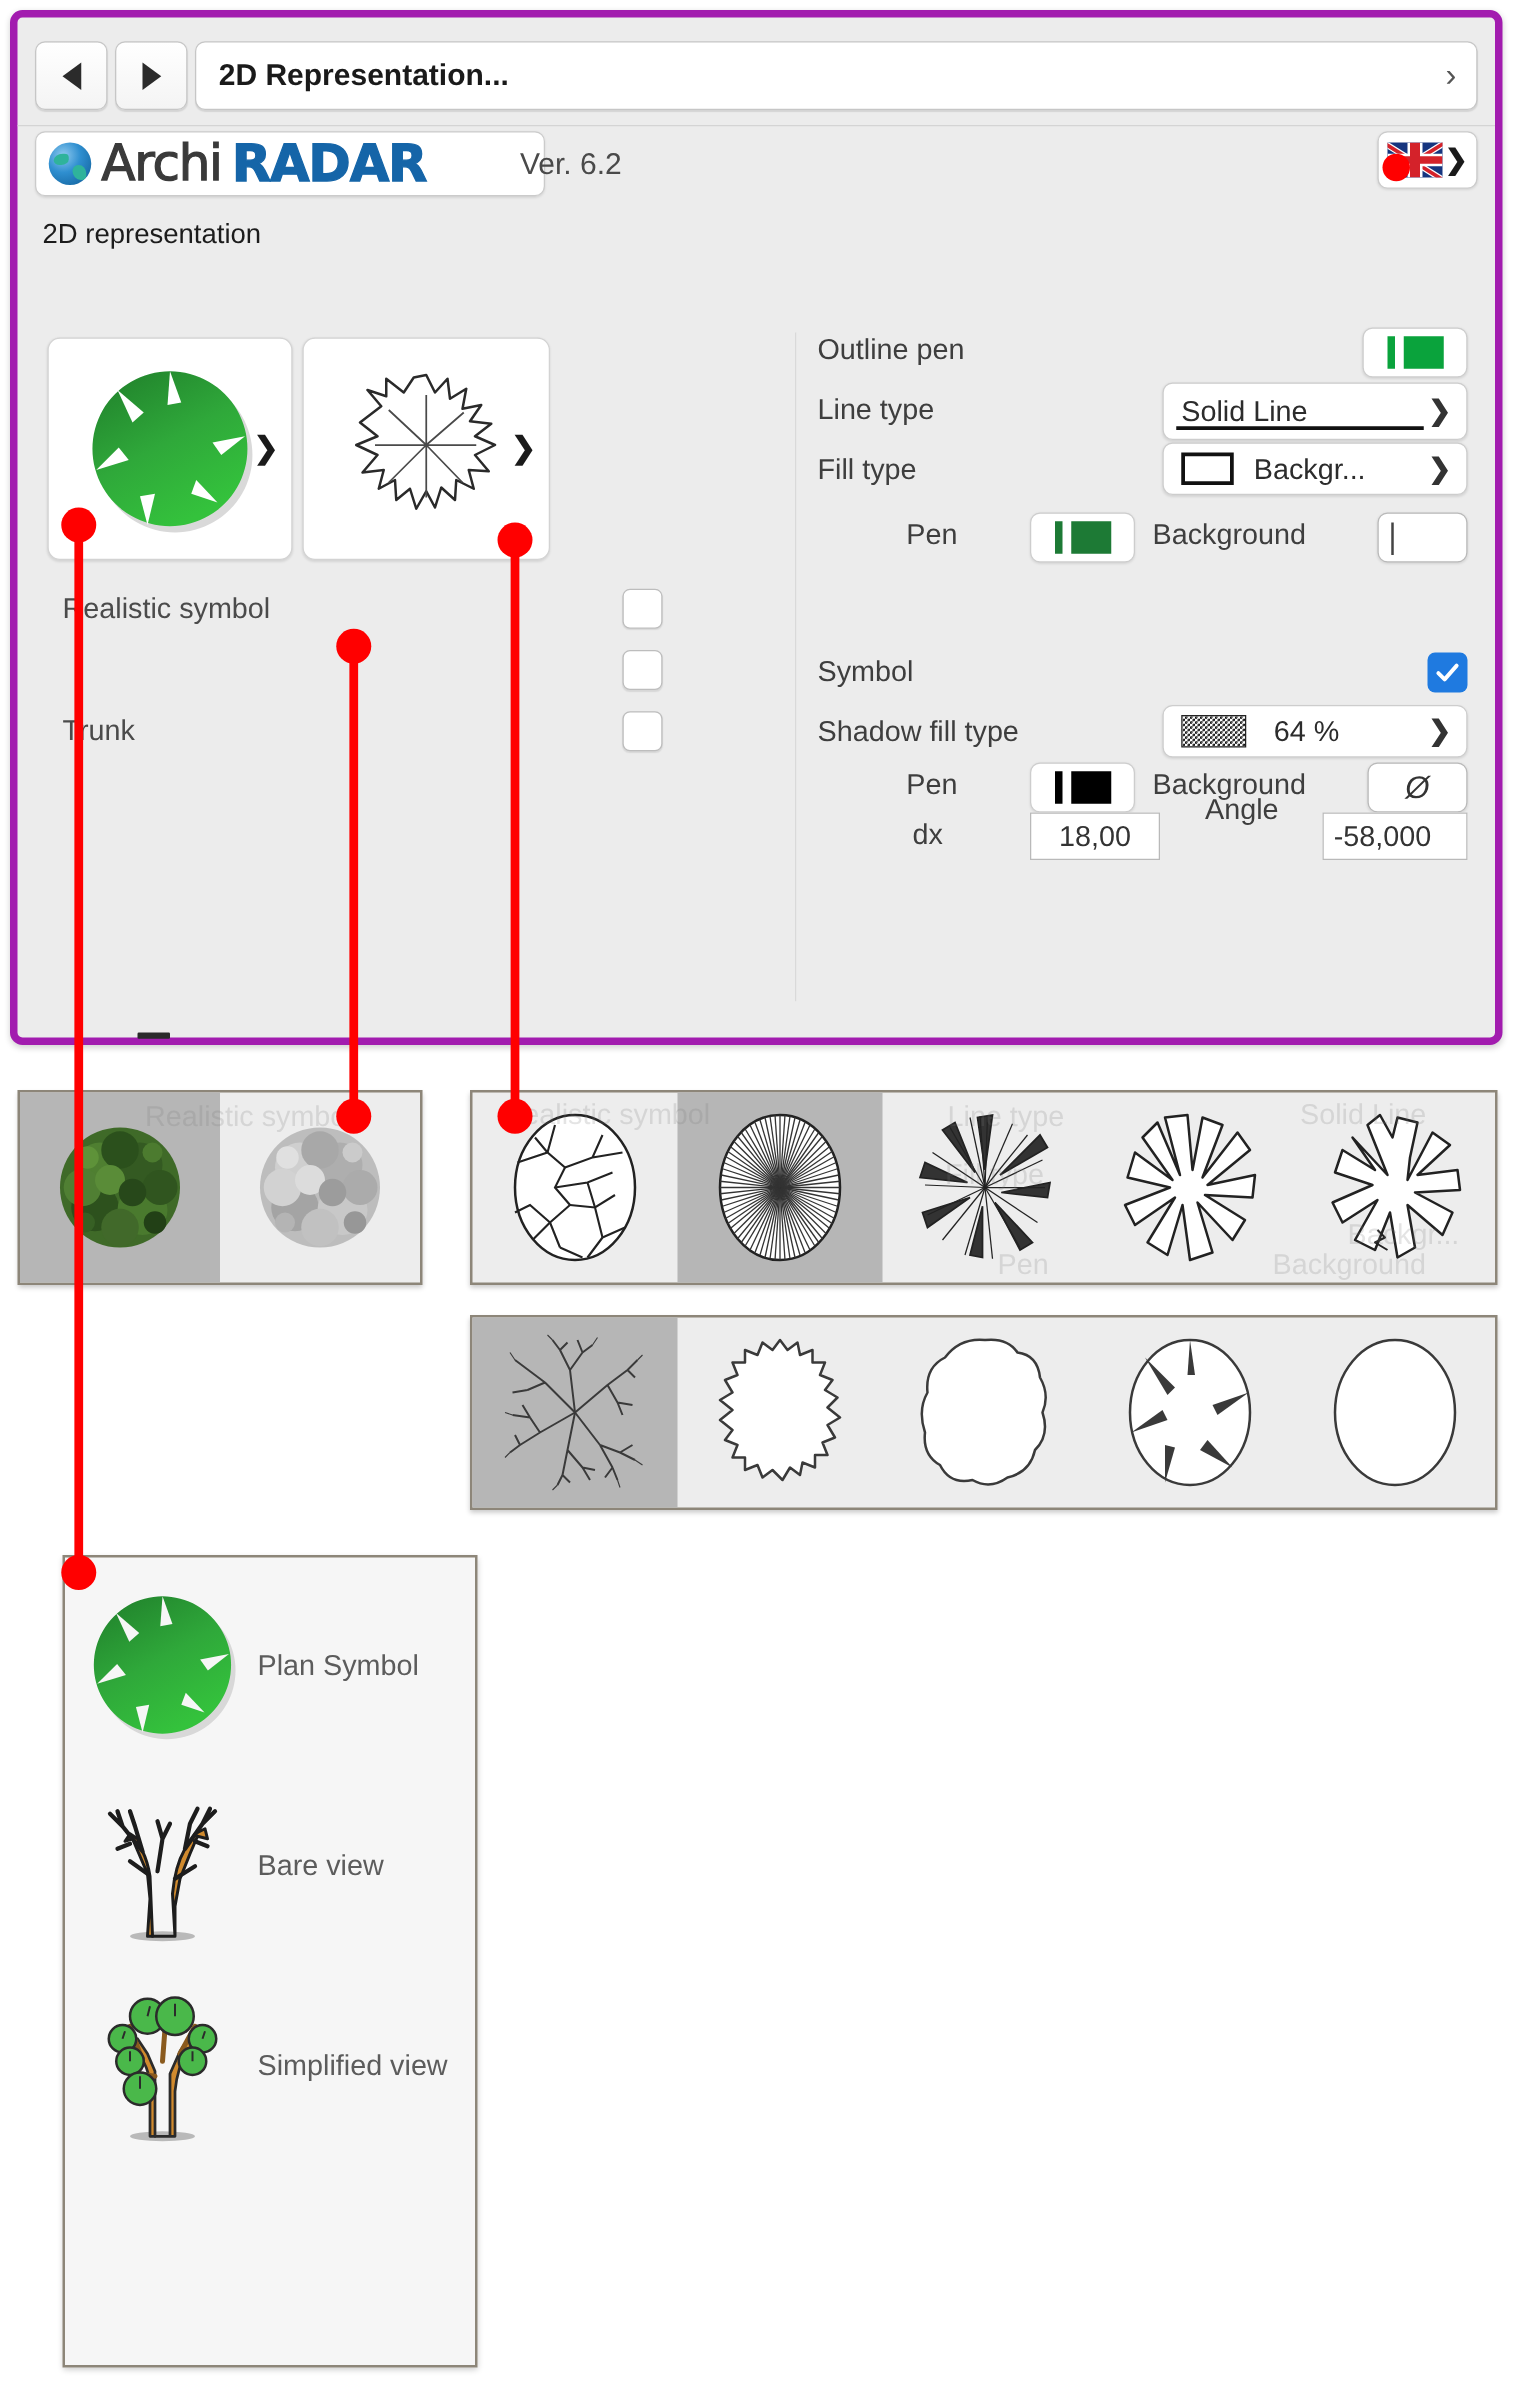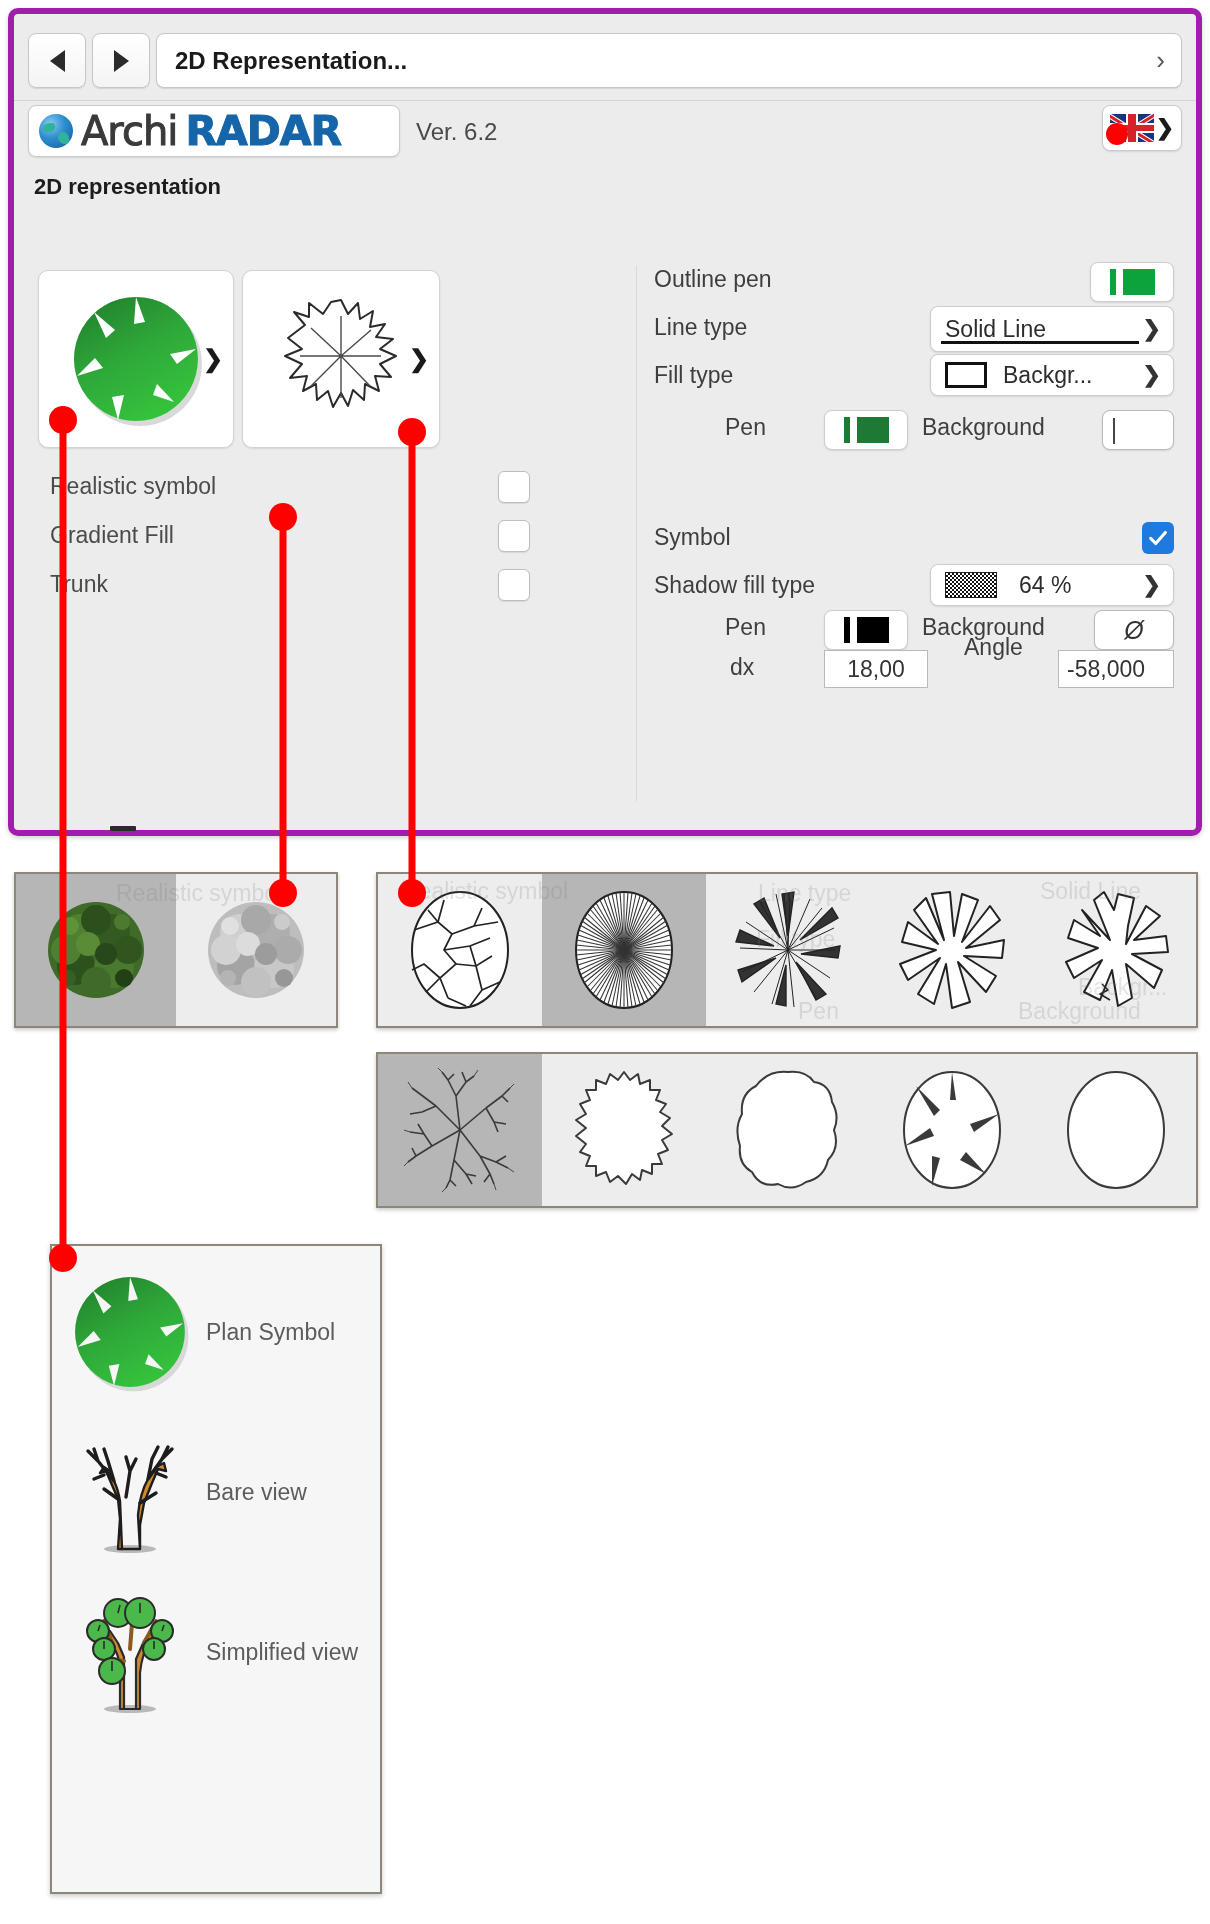--- a/index.html
+++ b/index.html
@@ -39,21 +39,21 @@
     box-shadow:0 1px 1px rgba(0,0,0,.10);
     position:relative;
   }
   .navfield .chev { position:absolute; right:16px; font-size:26px; color:#555; font-weight:normal; }
 
   .hairline { position:absolute; left:0; right:0; top:86px; height:1px; background:#d4d4d4; }
 
   
   .brandrow { position:absolute; left:14px; top:91px; right:14px; height:52px; }
   .brandbox {
-    position:absolute; left:0; top:0; width:372px; height:52px;
+    position:absolute; left:0; top:0; width:408px; height:52px;
     background:#ffffff; border:1px solid #cbcbcb; border-radius:8px;
     display:flex; align-items:center; padding-left:10px; gap:8px;
     box-shadow:0 1px 2px rgba(0,0,0,.10);
   }
   .globe { width:34px; height:34px; border-radius:50%;
     background:radial-gradient(circle at 34% 30%, #8ec9ee 0%, #2f8fd0 42%, #0d5a93 100%);
     position:relative; overflow:hidden; flex:none; }
   .globe::before { content:""; position:absolute; left:4px; top:9px; width:12px; height:9px;
     background:#2fb39b; border-radius:60% 30% 50% 40%; }
   .globe::after { content:""; position:absolute; left:19px; top:18px; width:11px; height:12px;
@@ -74,21 +74,21 @@
   .flag .d1 { transform:rotate(32deg); } .flag .d2 { transform:rotate(-32deg); }
   .flag .d3, .flag .d4 { position:absolute; left:-28%; top:49.5%; width:156%; height:3px;
     background:#d4222a; transform-origin:center; }
   .flag .d3 { transform:rotate(32deg); } .flag .d4 { transform:rotate(-32deg); }
   .flag .hb { position:absolute; left:0; right:0; top:9px; height:10px; background:#ffffff; }
   .flag .vb { position:absolute; top:0; bottom:0; left:16px; width:12px; background:#ffffff; }
   .flag .hr { position:absolute; left:0; right:0; top:11px; height:6px; background:#d4222a; }
   .flag .vr { position:absolute; top:0; bottom:0; left:18px; width:8px; background:#d4222a; }
   .flagchev { font-size:22px; color:#1a1a1a; font-weight:bold; }
 
-  .sectitle { position:absolute; left:20px; top:160px; font-size:22px; font-weight:bold; color:#1c1c1c; }
+  .sectitle { position:absolute; left:20px; top:160px; font-size:22px; font-weight:normal; color:#1c1c1c; }
 
   
   .vdivider { position:absolute; left:622px; top:252px; width:1px; height:535px; background:#d9d9d9; }
   .panel-bottom-mark { position:absolute; left:96px; top:812px; width:26px; height:5px; background:#2a2a2a; border-radius:1px; }
 
   
   .tile {
     position:absolute; top:256px; height:178px; background:#ffffff;
     border:1px solid #d3d3d3; border-radius:10px;
     box-shadow:0 1px 2px rgba(0,0,0,.10);
@@ -242,23 +242,20 @@
                M65 62 L35 92 M65 62 L24 62 M65 62 L35 34" stroke="#4a4a4a" stroke-width="1.4" fill="none"></path>
     </svg>
     <span class="chev">❯</span>
   </div>
 
   <div class="cbrow" style="top:452px">
     <span class="lbl">Realistic symbol</span>
   </div>
   <div class="cbox" id="cb-r1"></div>
 
-  <div class="cbrow" style="top:501px">
-    <span class="lbl">Gradient Fill</span>
-  </div>
   <div class="cbox" id="cb-r2"></div>
 
   <div class="cbrow" style="top:550px">
     <span class="lbl">Trunk</span>
   </div>
   <div class="cbox" id="cb-r3"></div>
 
   <div class="rlabel" style="left:640px; top:252px;">Outline pen</div>
   <div class="pill" style="left:1076px; top:248px; width:84px; height:40px;">
     <span class="penswatch">

